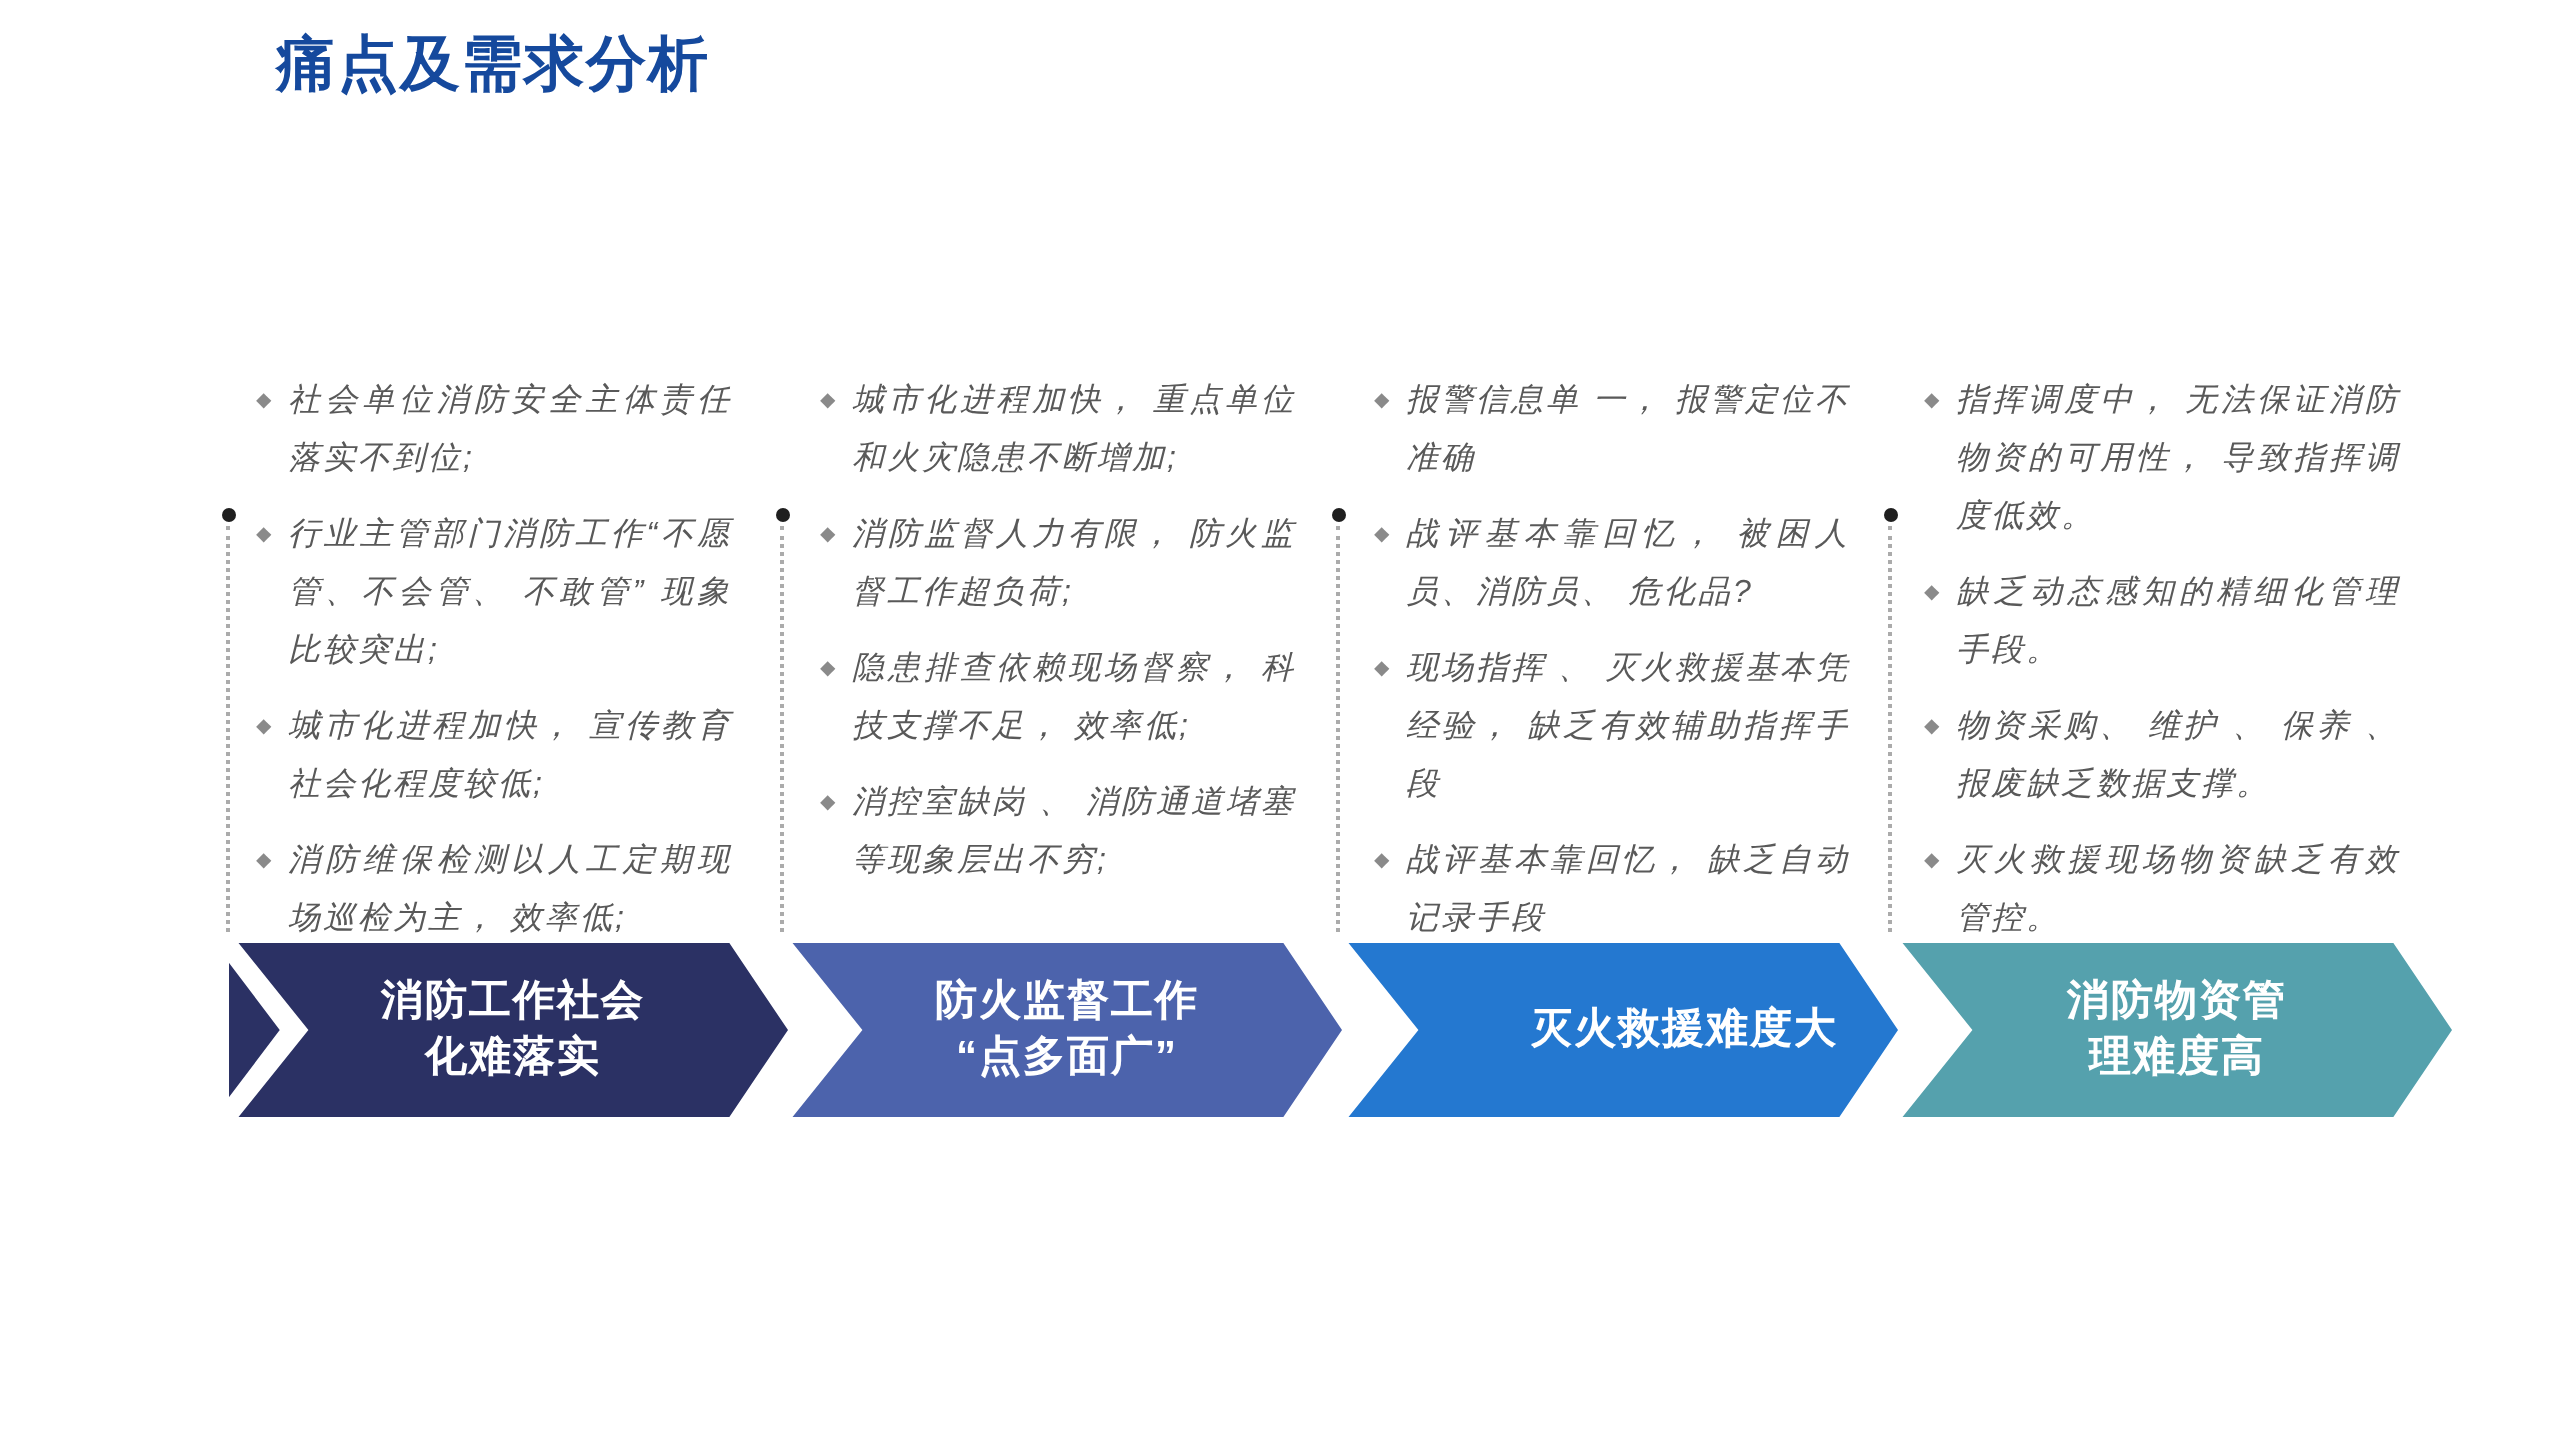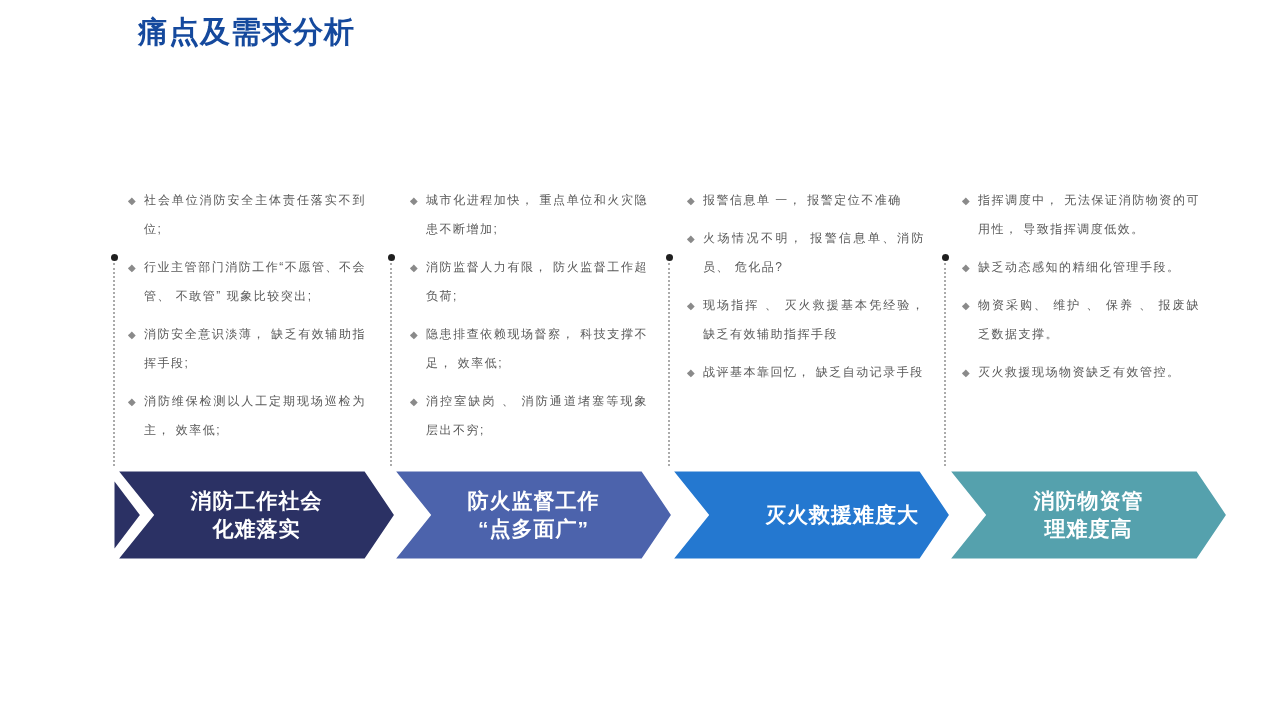--- a/index.html
+++ b/index.html
@@ -37,25 +37,26 @@
   }
   .bullet-marker {
     flex: 0 0 16px;
     font-size: 10px;
     color: #8a8a8a;
     padding-top: 10px;
     line-height: 1;
   }
   .bullet-text {
     flex: 1;
-    font-size: 12px;
+    font-size: 16px;
     line-height: 29px;
     letter-spacing: 1.5px;
     color: #595959;
     text-align: justify;
+    font-style: italic;
   }
   .connector-dot {
     position: absolute;
     top: 254px;
     width: 7px;
     height: 7px;
     border-radius: 50%;
     background: #1f1f1f;
   }
   .connector-line {
@@ -108,21 +109,21 @@
     <div class="bullet-item">
       <span class="bullet-marker">◆</span>
       <span class="bullet-text">社会单位消防安全主体责任落实不到位;</span>
     </div>
     <div class="bullet-item">
       <span class="bullet-marker">◆</span>
       <span class="bullet-text">行业主管部门消防工作“不愿管、不会管、 不敢管” 现象比较突出;</span>
     </div>
     <div class="bullet-item">
       <span class="bullet-marker">◆</span>
-      <span class="bullet-text">消防安全意识淡薄， 缺乏有效辅助指挥手段;</span>
+      <span class="bullet-text">城市化进程加快， 宣传教育社会化程度较低;</span>
     </div>
     <div class="bullet-item">
       <span class="bullet-marker">◆</span>
       <span class="bullet-text">消防维保检测以人工定期现场巡检为主， 效率低;</span>
     </div>
   </div>
 
   <div class="col col-2">
     <div class="bullet-item">
       <span class="bullet-marker">◆</span>
@@ -142,21 +143,21 @@
     </div>
   </div>
 
   <div class="col col-3">
     <div class="bullet-item">
       <span class="bullet-marker">◆</span>
       <span class="bullet-text">报警信息单 一， 报警定位不准确</span>
     </div>
     <div class="bullet-item">
       <span class="bullet-marker">◆</span>
-      <span class="bullet-text">火场情况不明， 报警信息单、消防员、 危化品?</span>
+      <span class="bullet-text">战评基本靠回忆， 被困人员、消防员、 危化品?</span>
     </div>
     <div class="bullet-item">
       <span class="bullet-marker">◆</span>
       <span class="bullet-text">现场指挥 、 灭火救援基本凭经验， 缺乏有效辅助指挥手段</span>
     </div>
     <div class="bullet-item">
       <span class="bullet-marker">◆</span>
       <span class="bullet-text">战评基本靠回忆， 缺乏自动记录手段</span>
     </div>
   </div>

